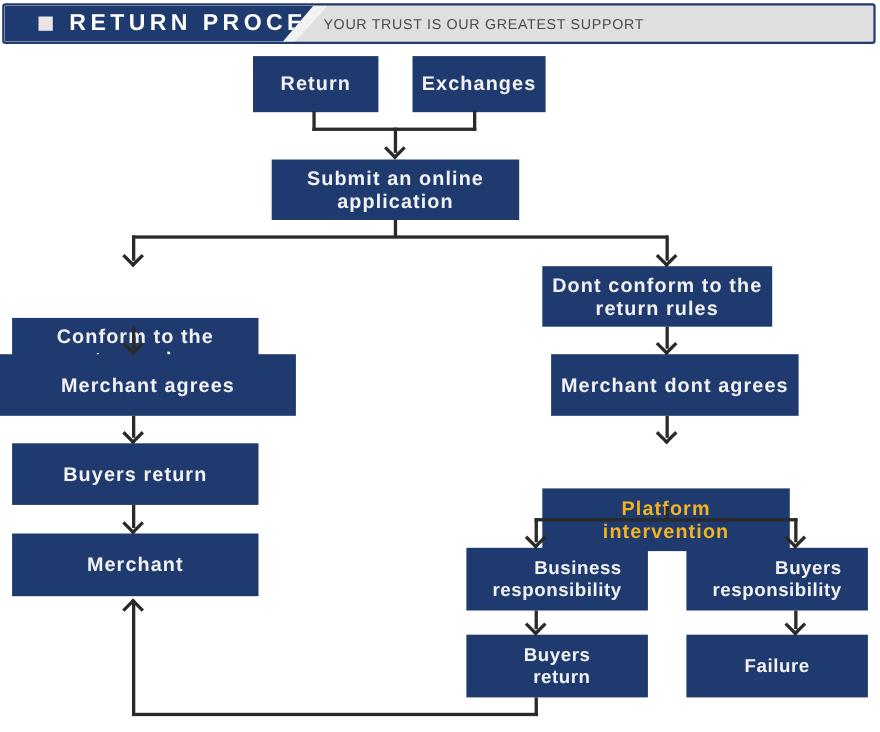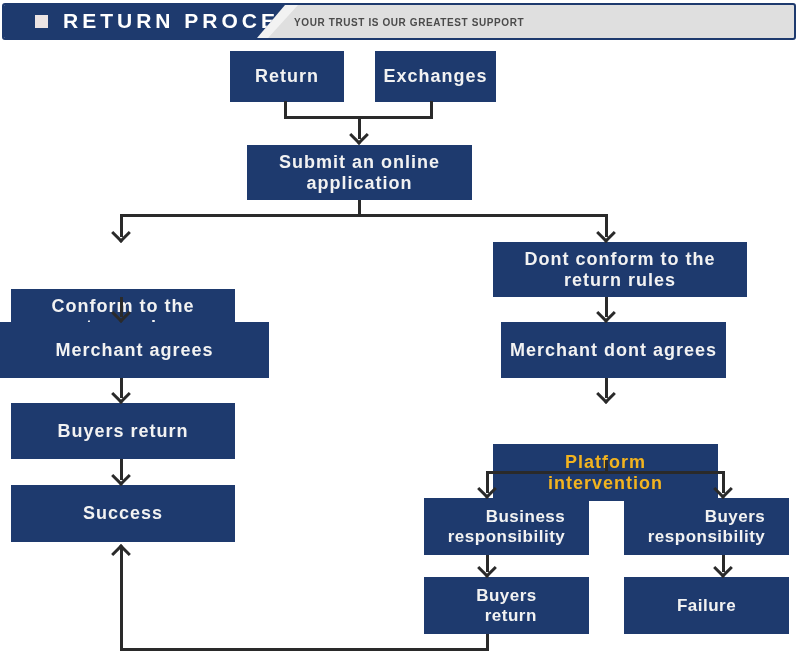--- a/index.html
+++ b/index.html
@@ -26,21 +26,21 @@
   }
   .header-bullet{
     width:13px;height:13px;background:#ece4e4;margin-left:31px;margin-right:15px;flex:0 0 auto;
   }
   .header-title{
     color:#ffffff;font-size:21px;font-weight:700;letter-spacing:4px;white-space:nowrap;
     padding-bottom:1px;
   }
   .header-tagline{
     position:absolute;left:290px;top:50%;transform:translateY(-50%);
-    color:#4b4b4b;font-size:10px;letter-spacing:0.6px;white-space:nowrap;font-weight:bold;
+    color:#4b4b4b;font-size:13px;letter-spacing:0.6px;white-space:nowrap;
   }
 
   
   .node{
     position:absolute;background:#1e3a6e;color:#f2f2f2;
     display:flex;align-items:center;justify-content:center;text-align:center;
     font-weight:700;font-size:18px;letter-spacing:1px;line-height:1.15;
     white-space:pre-line;
   }
   .node.small{font-size:17px;letter-spacing:0.5px;text-align:right;}
@@ -68,23 +68,23 @@
 
   <div class="node" style="left:230px;top:51px;width:114px;height:51px;">Return</div>
   <div class="node" style="left:375px;top:51px;width:121px;height:51px;">Exchanges</div>
   <div class="node" style="left:247px;top:145px;width:225px;height:55px;">Submit an online
 application</div>
 
   <div class="node" style="left:11px;top:242px;width:224px;height:55px;margin-top:47px;">Conform to the
 return rules</div>
   <div class="node" style="left:0;top:322px;width:269px;height:56px;">Merchant agrees</div>
   <div class="node" style="left:11px;top:403px;width:224px;height:56px;">Buyers return</div>
-  <div class="node" style="left:11px;top:485px;width:224px;height:57px;">Success</div>
+  <div class="node" style="left:11px;top:485px;width:224px;height:57px;">Merchant</div>
 
-  <div class="node" style="left:493px;top:242px;width:254px;height:55px;">Dont conform to the
+  <div class="node" style="left:493px;top:242px;width:209px;height:55px;">Dont conform to the
 return rules</div>
   <div class="node" style="left:501px;top:322px;width:225px;height:56px;">Merchant dont agrees</div>
   <div class="node accent" style="left:493px;top:403px;width:225px;height:57px;">Platform
 intervention</div>
 
   <div class="node small" style="left:424px;top:498px;width:165px;height:57px;">Business
 responsibility</div>
   <div class="node small" style="left:624px;top:498px;width:165px;height:57px;">Buyers
 responsibility</div>
   <div class="node small" style="left:424px;top:577px;width:165px;height:57px;">Buyers

